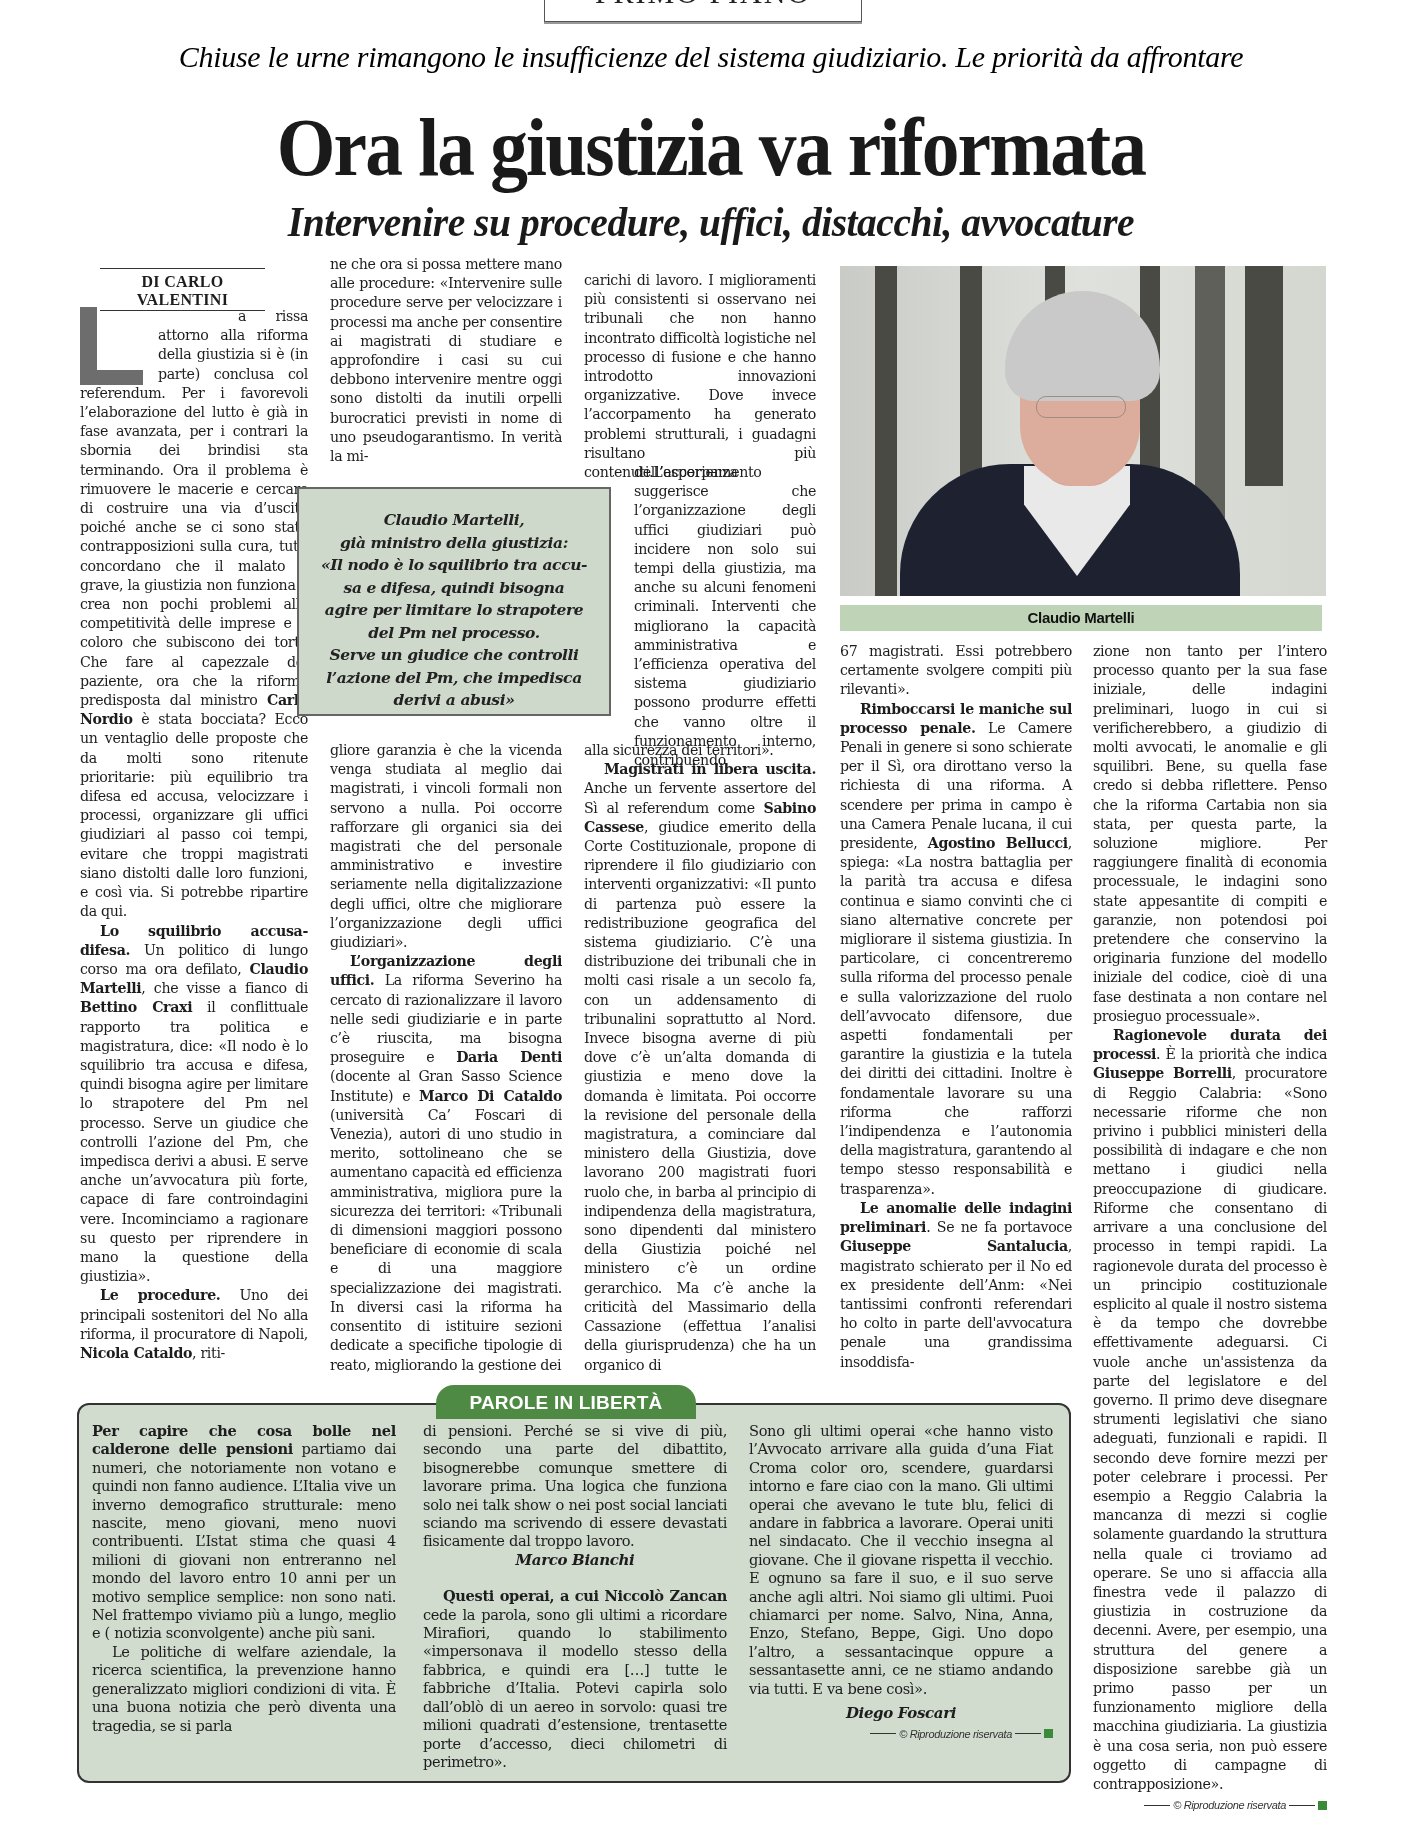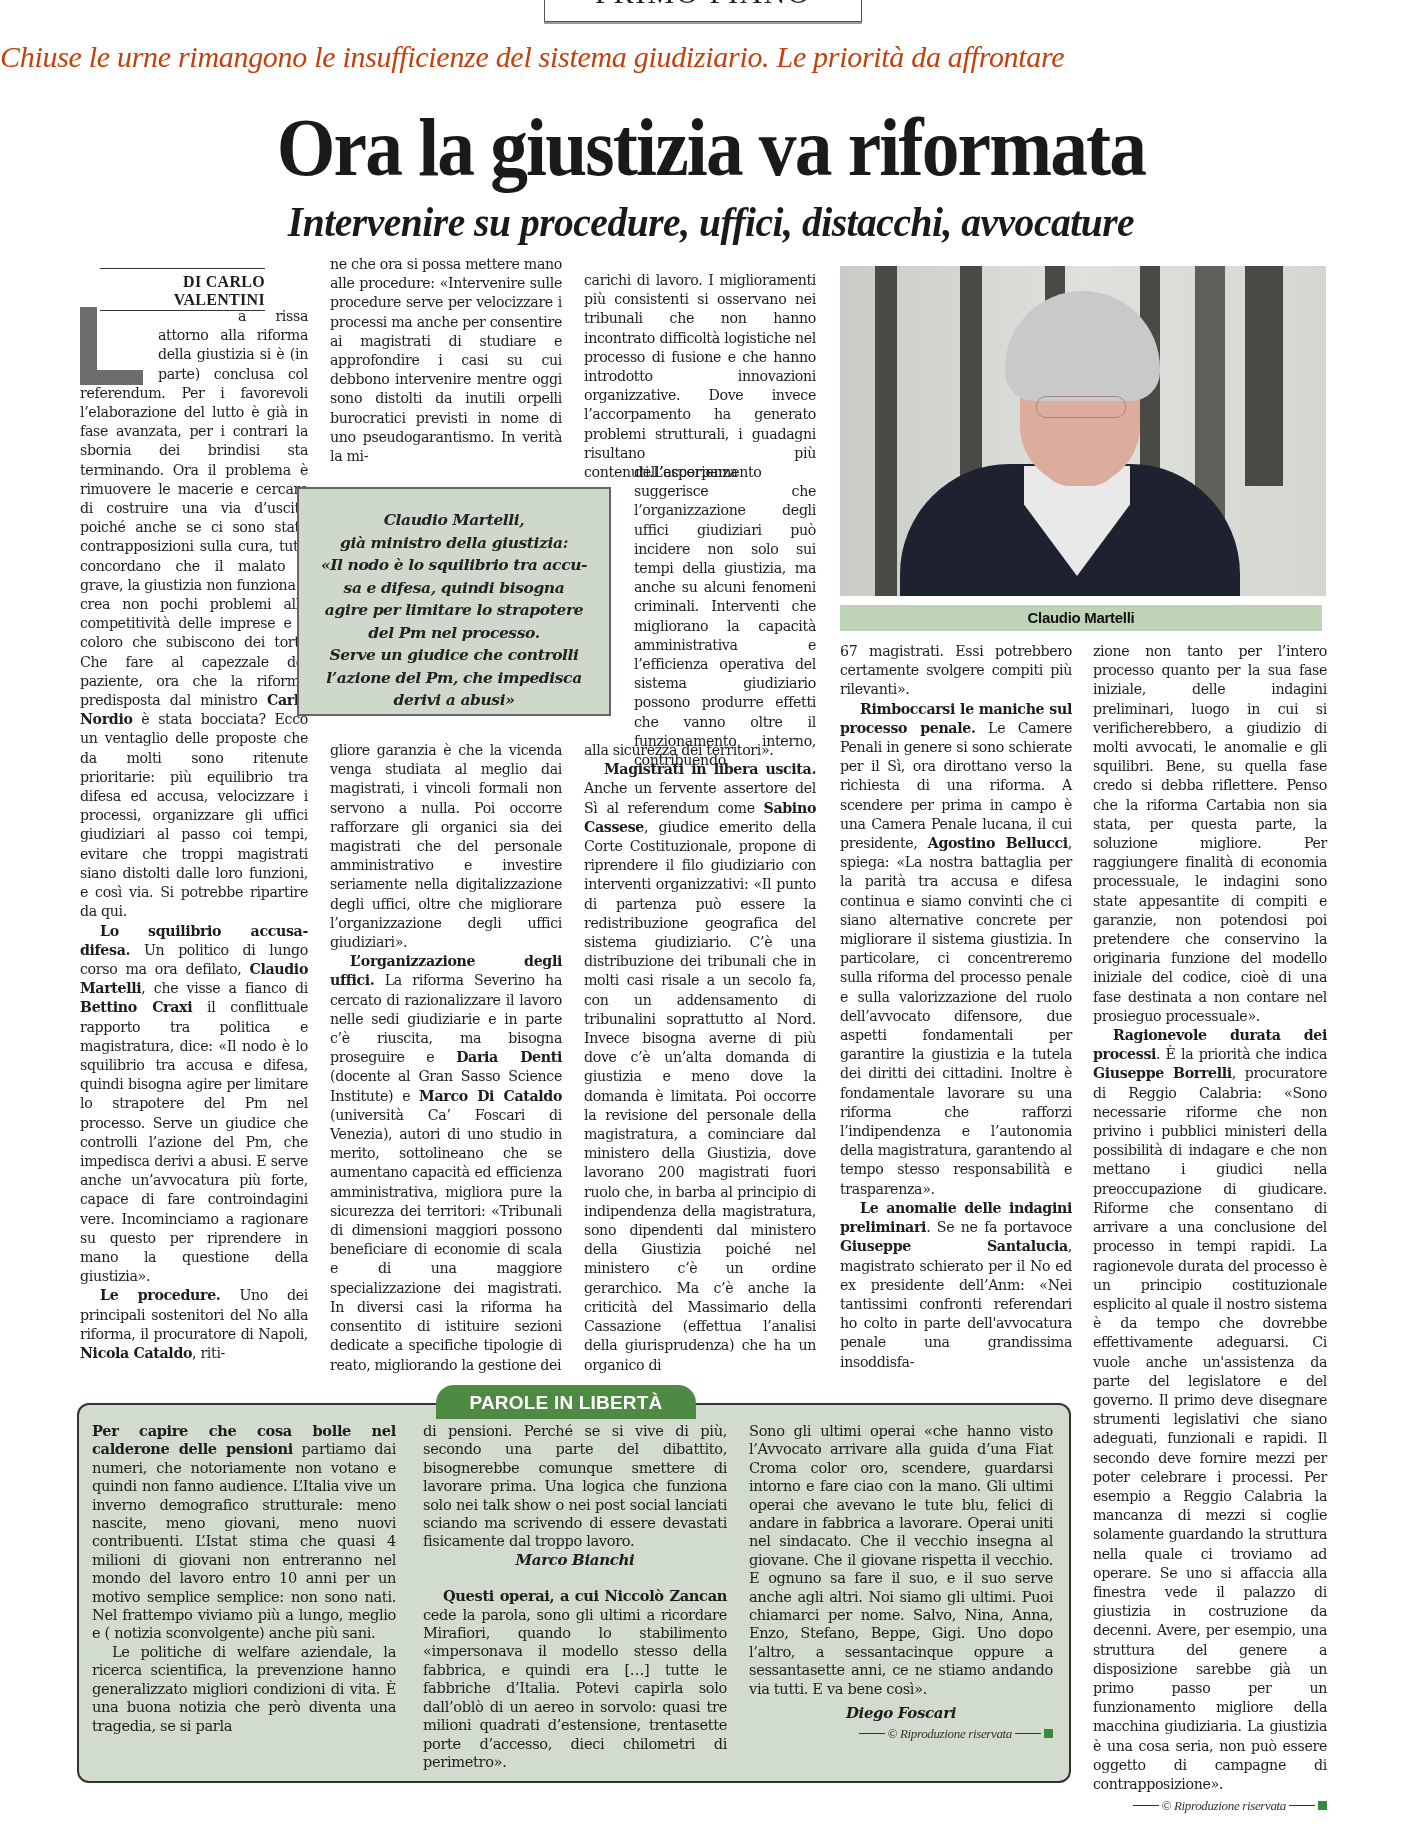--- a/index.html
+++ b/index.html
@@ -6,23 +6,23 @@
   html, body { width: 1422px; height: 1832px; background: #ffffff; overflow: hidden; }
   body { position: relative; font-family: "DejaVu Serif", serif; color: #1d1d1d; }
 
   .section-tag {
     position: absolute; left: 544px; top: -22px; width: 318px; height: 44px;
     border: 1px solid #555; border-top: none; box-shadow: 0 2px 0 #999;
     text-align: center; font-family: "Liberation Serif", serif; font-size: 30px;
     letter-spacing: 2px; line-height: 30px; color: #222; background: #fff;
   }
   .kicker {
-    position: absolute; left: 0; top: 40px; width: 1422px; text-align: left;
+    position: absolute; left: 0; top: 40px; width: 1422px; text-align: center;
     font-family: "Liberation Serif", serif; font-style: italic; font-size: 30px;
-    letter-spacing: -0.3px; color: #c2410c;
+    letter-spacing: -0.3px; color: #000000;
   }
   .headline {
     position: absolute; left: 0; top: 98px; width: 1422px; text-align: center;
     font-family: "Liberation Serif", serif; font-weight: bold; font-size: 82px;
     letter-spacing: -2px; line-height: 100px; color: #1a1a1a;
     transform: scaleX(0.92);
   }
   .subheadline {
     position: absolute; left: 0; top: 198px; width: 1422px; text-align: center;
     font-family: "Liberation Serif", serif; font-weight: bold; font-style: italic;
@@ -32,21 +32,21 @@
   .col {
     position: absolute; font-family: "DejaVu Serif", serif; font-size: 14.2px;
     line-height: 19.2px; text-align: justify; color: #1d1d1d; letter-spacing: -0.35px;
   }
   .col p { text-indent: 0; }
   .col p.ind { text-indent: 20px; }
   .col b { font-weight: bold; }
 
   .byline-rule { position: absolute; left: 100px; top: 268px; width: 165px; height: 1px; background: #333; }
   .byline {
-    position: absolute; left: 100px; top: 273px; width: 165px; text-align: right;
+    position: absolute; left: 100px; top: 273px; width: 165px; text-align: center;
     font-family: "Liberation Serif", serif; font-weight: bold; font-size: 16px;
     border-bottom: 1.5px solid #333; padding-bottom: 1px; letter-spacing: 0.3px;
   }
   .dropcap {
     position: absolute; left: 80px; top: 307px; width: 63px; height: 78px;
   }
   .dropcap .v { position: absolute; left: 0; top: 0; width: 17px; height: 78px; background: #6d6d6d; }
   .dropcap .h { position: absolute; left: 0; top: 63px; width: 63px; height: 15px; background: #6d6d6d; }
 
   .quote-box {
@@ -97,21 +97,21 @@
     font-family: "Liberation Sans", sans-serif; font-weight: bold; font-size: 19px;
     text-align: center; line-height: 36px; letter-spacing: 0.2px;
   }
   .pcol { font-size: 14.6px; line-height: 18.4px; }
   .sig {
     text-align: center; font-family: "DejaVu Serif", serif; font-style: italic; font-weight: bold;
     font-size: 15px;
   }
   .copyright {
     display: flex; align-items: center; justify-content: flex-end; gap: 3px;
-    font-family: Liberation Serif, serif; font-style: italic; font-size: 13px; color: #333; margin-top: 2px;
+    font-family: Liberation Sans, sans-serif; font-style: italic; font-size: 11px; color: #333; margin-top: 2px;
   }
   .copyright .line { width: 26px; height: 1px; background: #333; }
   .copyright .sq { width: 9px; height: 9px; background: #3a8a3a; }
 </style>
 </head>
 <body>
 
 <div class="section-tag">PRIMO PIANO</div>
 
 <div class="kicker">Chiuse le urne rimangono le insufficienze del sistema giudiziario. Le priorità da affrontare</div>

